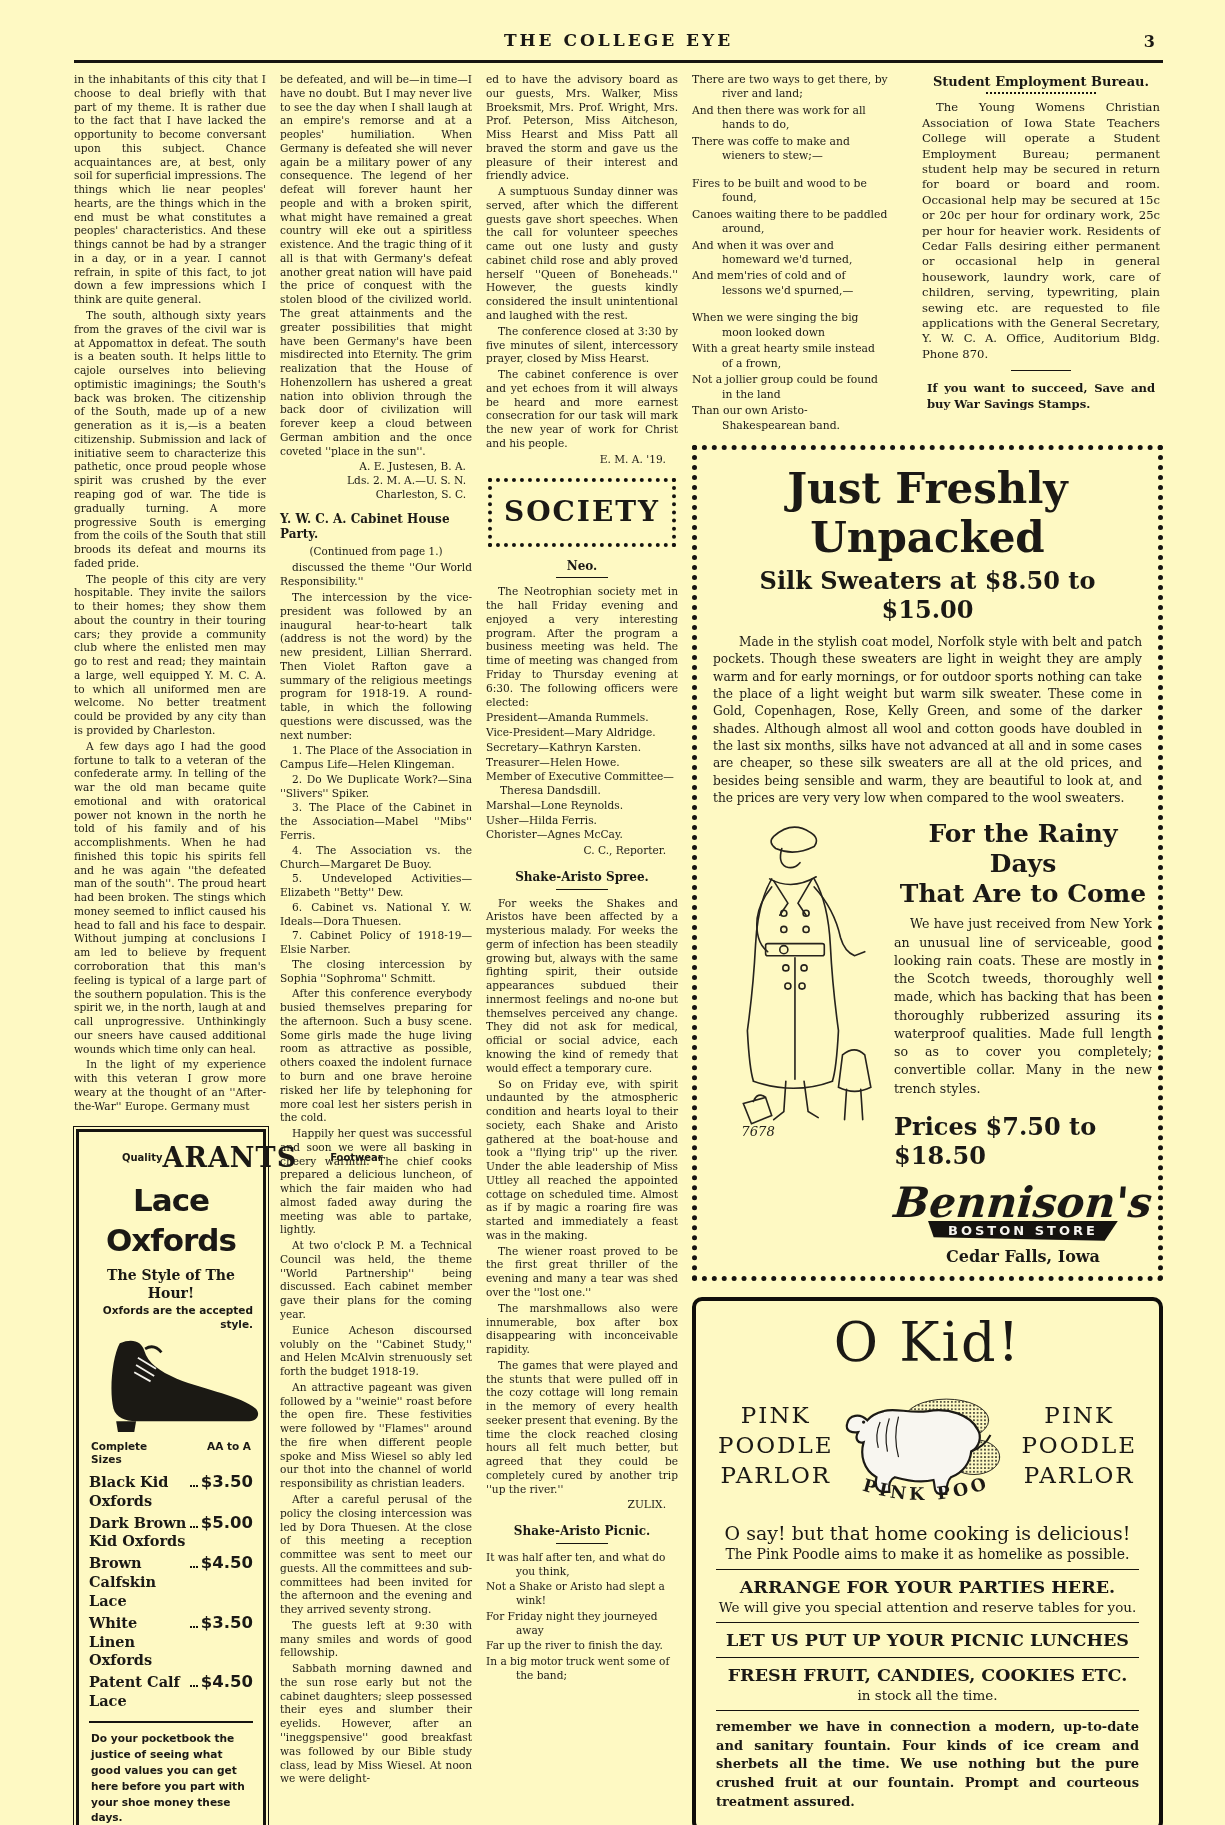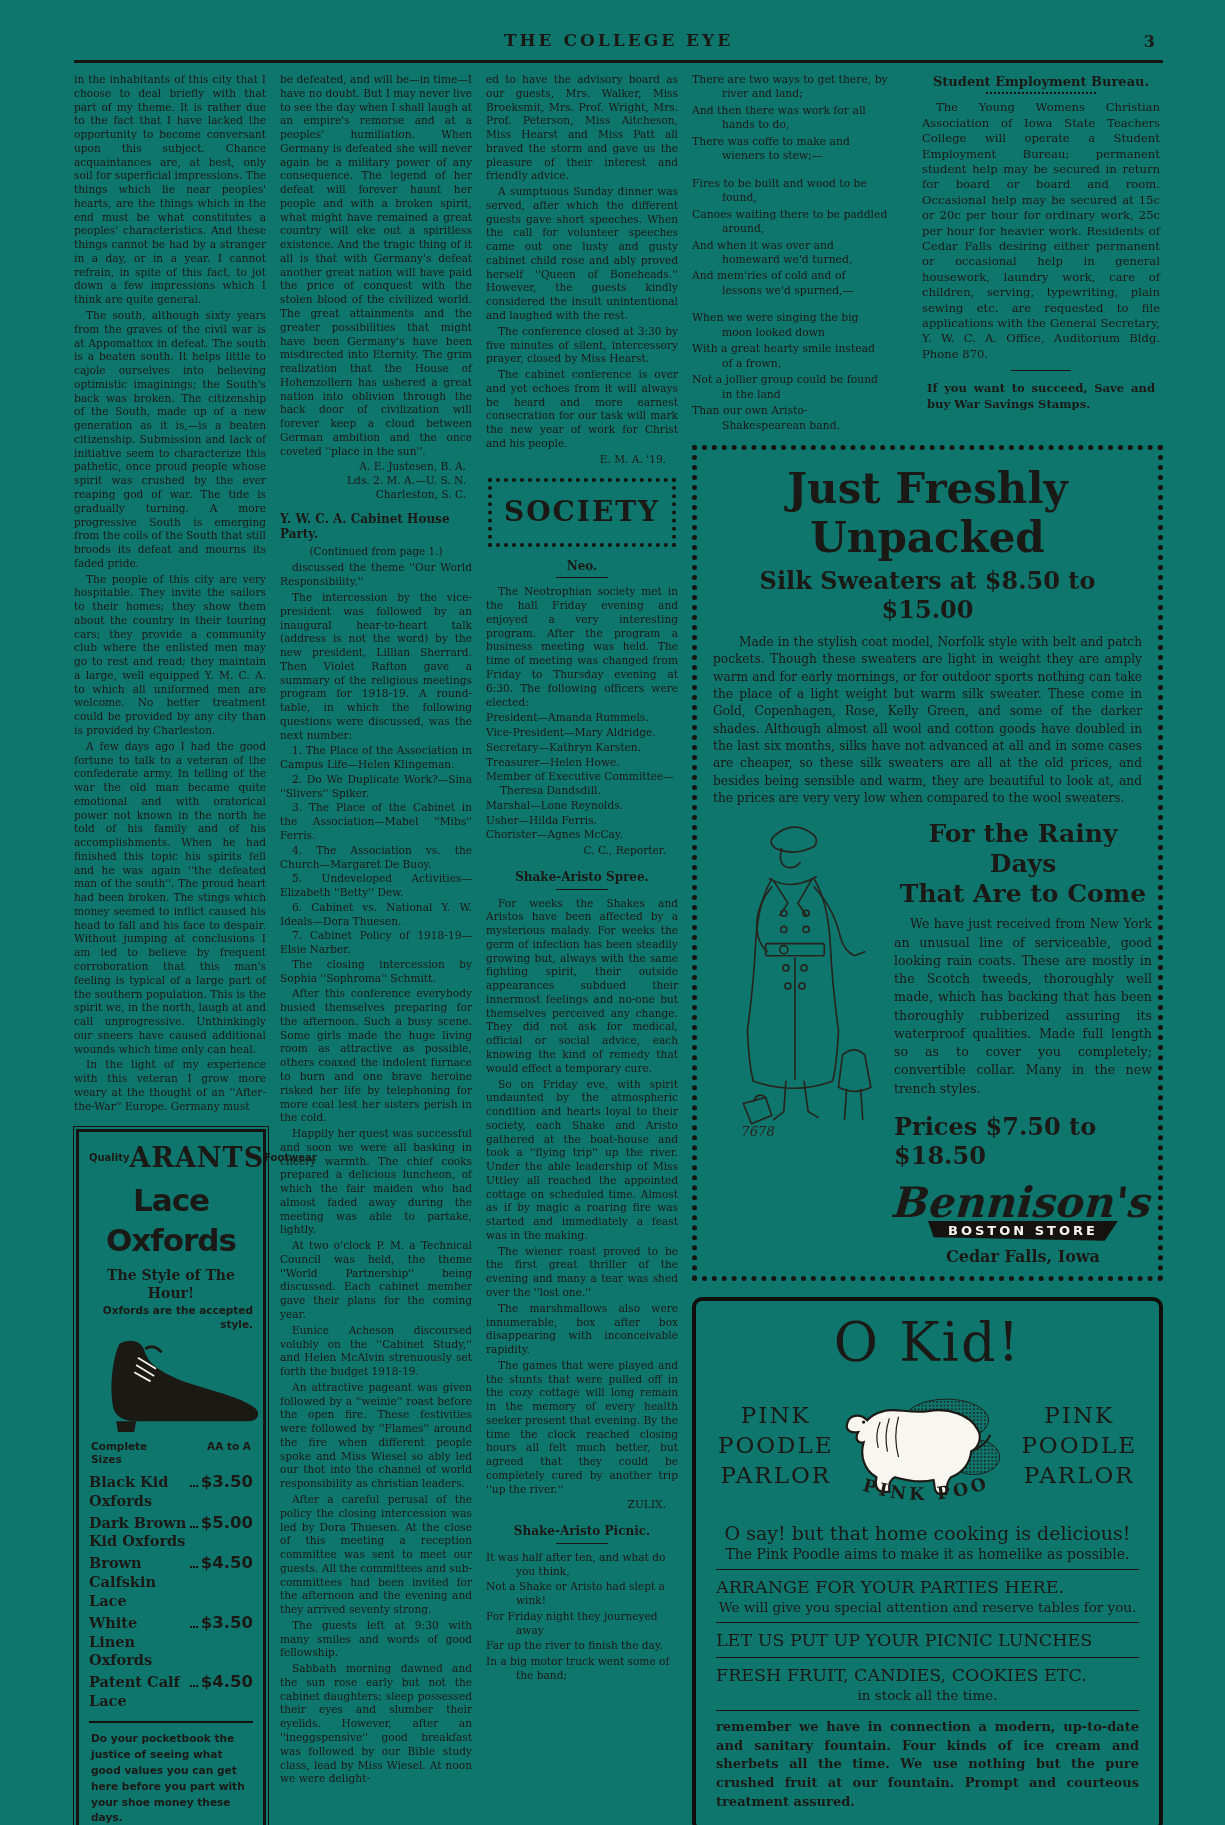--- a/index.html
+++ b/index.html
@@ -1,18 +1,18 @@
 <!DOCTYPE html>
 <html><head>
 <meta charset="utf-8">
 <style>
   html,body { margin:0; padding:0; background:#d9d6cf; }
   .page {
     position:relative; width:1225px; height:1825px; margin:0 auto;
-    background:#0f766e; color:#1b1915; box-sizing:border-box;
+    background:#fef9c3; color:#1b1915; box-sizing:border-box;
     padding:30px 62px 24px 74px; overflow:hidden;
     font-family:"DejaVu Serif", serif;
   }
   
   .masthead { position:relative; text-align:center; height:28px; }
   .mast-title { font-weight:bold; font-size:17px; letter-spacing:3px; }
   .mast-page { position:absolute; right:8px; top:2px; font-weight:bold; font-size:16px; }
   .mast-rule { border:none; border-top:3px solid #171511; margin:2px 0 10px; }
 
   
@@ -46,21 +46,21 @@
   .col5 { flex:1 1 auto; font-size:11.6px; line-height:1.33; text-align:justify; }
   .bureau-head { text-align:center; font-weight:bold; font-size:13px; margin:0 0 2px; }
   .squiggle { width:110px; border:none; border-top:2px dotted #171511; margin:1px auto 6px; }
   .bureau-body { margin:3px; text-indent:14px; }
   .stamps-note { font-weight:bold; text-align:justify; margin:10px 8px 0; }
   .mini-rule { width:60px; border:none; border-top:1.3px solid #171511; margin:8px auto 2px; }
 
   
   .arant { border:3px solid #15130f; outline:1px solid #15130f; outline-offset:2px; margin:16px 0 0 2px; padding:8px 10px 12px; text-align:left; }
   .arant-top { display:flex; align-items:center; justify-content:space-between; }
-  .arant-small { font-weight:bold; font-size:10px; font-family:"DejaVu Sans", sans-serif; }
+  .arant-small { font-weight:bold; font-size:10px; font-family:"DejaVu Sans", sans-serif;margin-left:33px; }
   .arant-brand { font-weight:bold; font-size:27px; letter-spacing:1px; }
   .arant-lace { font-family:"DejaVu Sans", sans-serif; font-weight:bold; font-size:31px; text-align:center; margin:4px 0 6px; letter-spacing:-1px; }
   .arant-style { text-align:center; font-weight:bold; font-size:14px; margin:0; }
   .arant-accepted { text-align:right; font-weight:bold; font-size:10.5px; font-family:"DejaVu Sans", sans-serif; margin:2px 0 4px; }
   .shoe-wrap { text-align:center; margin:2px 0; }
   .sizes-row { display:flex; justify-content:space-between; font-weight:bold; font-size:10.5px; font-family:"DejaVu Sans", sans-serif; margin:0 2px 4px;gap:18px; }
   .price-row { display:flex; align-items:baseline; font-weight:bold; font-size:14.5px; margin:1px 0; }
   .pname { white-space:normal; }
   .pdots { flex:1 1 auto; border-bottom:2px dotted #15130f; margin:0 3px 3px; min-width:8px; }
   .pval { font-size:16.5px; font-family:"DejaVu Sans", sans-serif; }
@@ -85,21 +85,21 @@
 
   
   .opk { border:4px solid #100e0b; border-radius:10px; margin:16px 0 0; padding:10px 20px 16px; }
   .okid { text-align:center; font-size:54px; margin:0; letter-spacing:2px; }
   .dont { text-align:center; font-size:27px; letter-spacing:1px; margin:4px 0 2px; }
   .pp-row { display:flex; align-items:center; justify-content:space-between; margin:2px 0 0; }
   .pp-name { font-size:23px; letter-spacing:2px; line-height:1.3; text-align:center; width:130px; }
   .osay { text-align:center; font-size:19px; margin:6px 0 2px; }
   .homelike { text-align:center; font-size:14px; margin:0 0 4px; }
   .sep { border:none; border-top:1.6px solid #15130f; margin:7px 0; }
-  .sec-title { text-align:left; font-weight:normal; font-size:17.5px; margin:2px 0; }
+  .sec-title { text-align:center; font-weight:bold; font-size:17.5px; margin:2px 0; }
   .sec-body { text-align:center; font-size:13.5px; margin:1px 0 2px; }
   .warm-title { text-align:center; font-weight:bold; font-size:21px; margin:4px 0 4px; }
   .warm-body { font-weight:bold; font-size:13px; line-height:1.45; text-align:justify; margin:0; }
 </style>
 </head>
 <body>
 
 <div class="page">
 
   <div class="masthead">

